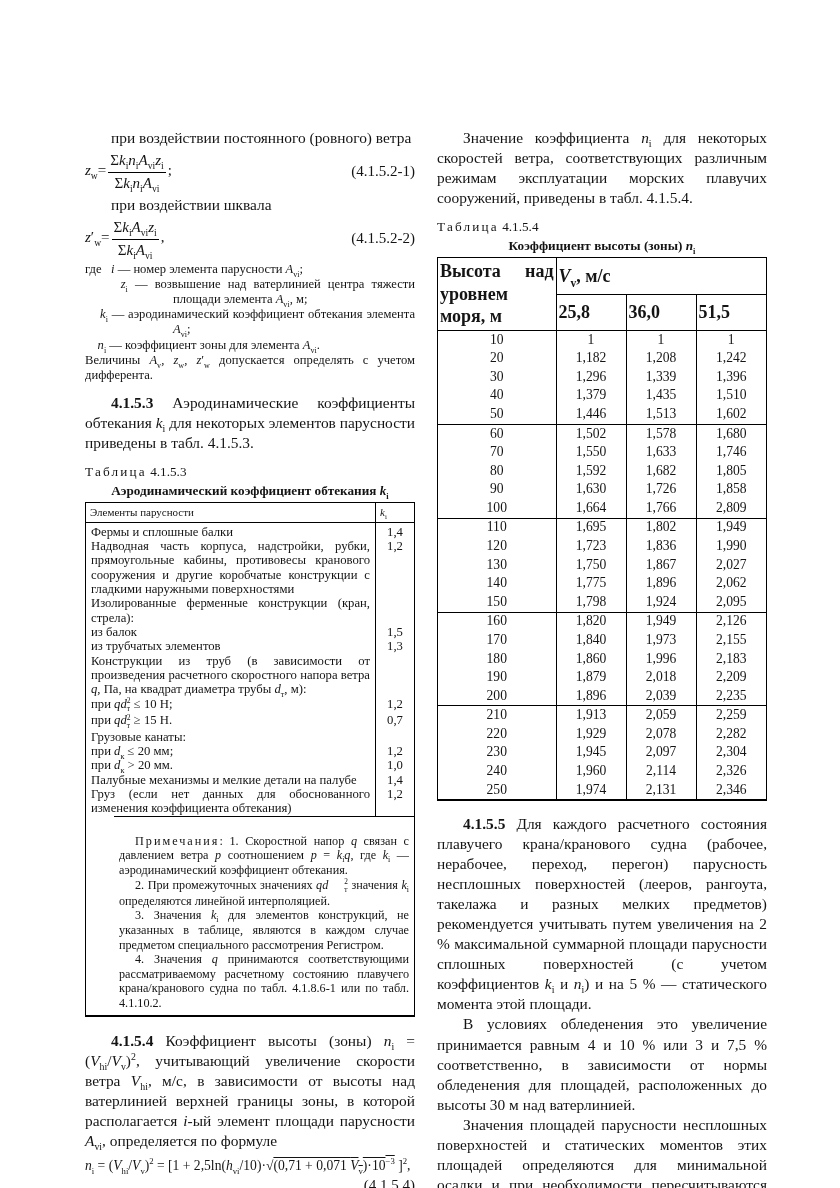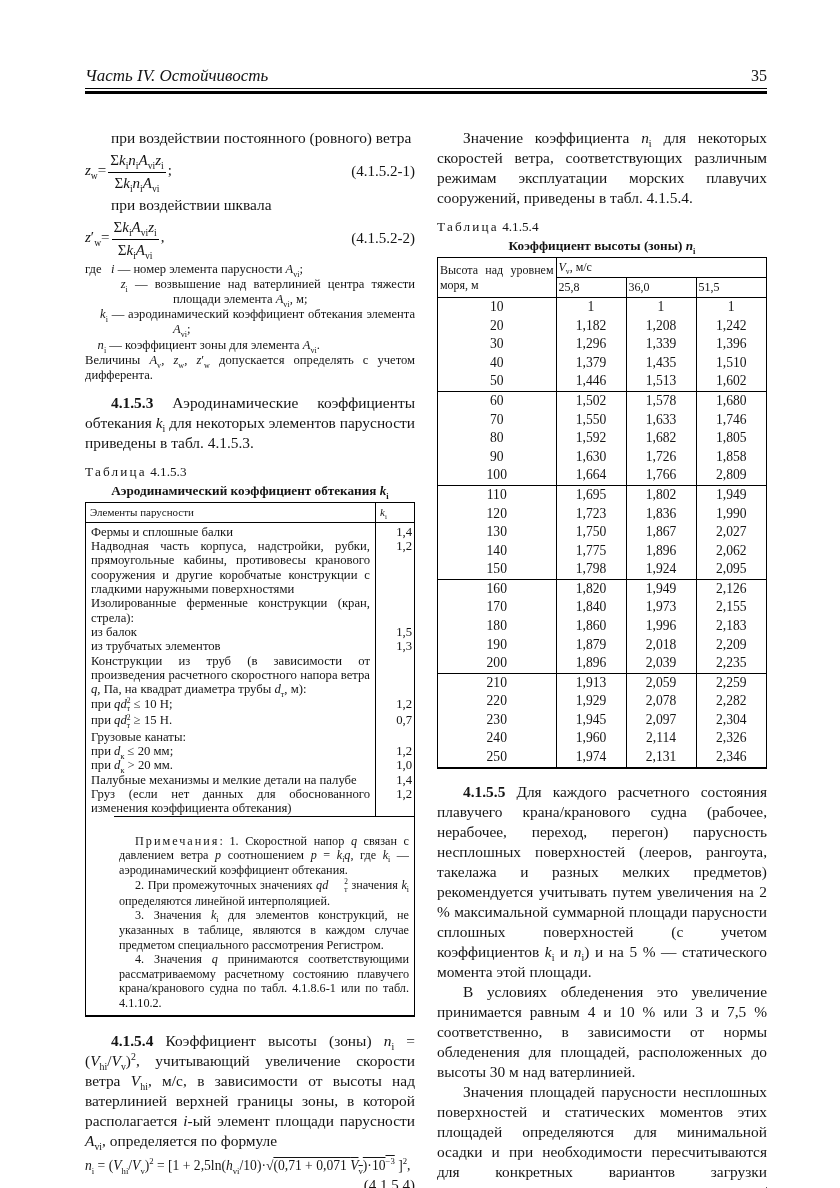--- a/index.html
+++ b/index.html
@@ -50,56 +50,49 @@
   
   .tcaption { text-align:left; font-size:13.2px; margin-top:10px; }
   .tcaption .spaced { letter-spacing:2.2px; }
   .ttitle { text-align:center; font-size:13.2px; font-weight:bold; margin:2px 0 3px 0; }
 
   
   .tbl-box { border:1.8px solid #000; border-bottom-width:2.6px; }
   table.aero { width:100%; border-collapse:collapse; font-size:12.7px; line-height:1.13; }
   table.aero th { font-weight:normal; border-bottom:1.2px solid #000; padding:3px 4px; font-size:11px; }
   table.aero .lbl { text-align:justify; padding:0 5px; }
-  table.aero .kv  { text-align:right; width:34px; padding:0 2px; vertical-align:top; }
+  table.aero .kv  { text-align:center; width:34px; padding:0 2px; vertical-align:top; }
   table.aero td.lbl { border-right:1.2px solid #000; }
   table.aero th.lbl-h { border-right:1.2px solid #000; }
   table.aero tr:first-child td { padding-top:2px; }
   .notes { border-top:1.2px solid #000; padding:17px 5px 4px 5px; font-size:12.2px; line-height:1.2;margin-left:28px; }
   .notes p { text-indent:16px; text-align:justify; margin:0; }
   .sp { letter-spacing:2px; }
 
   
   .tbl-box2 { border:1.8px solid #000; border-bottom-width:2.6px; }
   table.hgt { width:100%; border-collapse:collapse; font-size:13.6px; line-height:1.25; table-layout:fixed; }
   table.hgt col.c0 { width:118px; }
-  table.hgt th { font-weight:normal; padding:2px 2px; font-size:12px; line-height:1.25; }
+  table.hgt th { font-weight:bold; padding:2px 2px; font-size:18px; line-height:1.25; }
   table.hgt th.vrow { border-bottom:1px solid #000; }
   table.hgt th.spd { border-right:1px solid #000; border-bottom:1.6px solid #000; }
   table.hgt th.spd:last-child { border-right:none; }
   table.hgt td { text-align:center; padding:0.8px 2px; }
   table.hgt td:first-child { border-right:1.4px solid #000; }
   table.hgt td.mid { border-right:1px solid #000; }
   table.hgt tr.grp td { border-top:1.4px solid #000; }
   table.hgt th.hcol2 { border-right:1.4px solid #000; border-bottom:1.6px solid #000; }
 
   .sec { margin-top:8px; }
 </style>
 </head>
 <body>
 
 <div class="sheet">
 
-  <div class="runhead">
-    <div class="runhead-line">
-      <span>Часть IV. Остойчивость</span>
-      <span class="pagenum">35</span>
-    </div>
-    <div class="thickrule"></div>
-  </div>
 
   <div class="columns">
 
     <div class="col">
 
       <p class="indent">при воздействии постоянного (ровного) ветра</p>
 
       <div class="formula-row">
         <span class="formula"><span><i>z</i><sub>w</sub>=</span><span class="frac"><span class="num">Σ<i>k</i><sub>i</sub><i>n</i><sub>i</sub><i>A</i><sub>vi</sub><i>z</i><sub>i</sub></span><span class="den">Σ<i>k</i><sub>i</sub><i>n</i><sub>i</sub><i>A</i><sub>vi</sub></span></span><span>;</span></span>
         <span class="eq-label">(4.1.5.2-1)</span>

